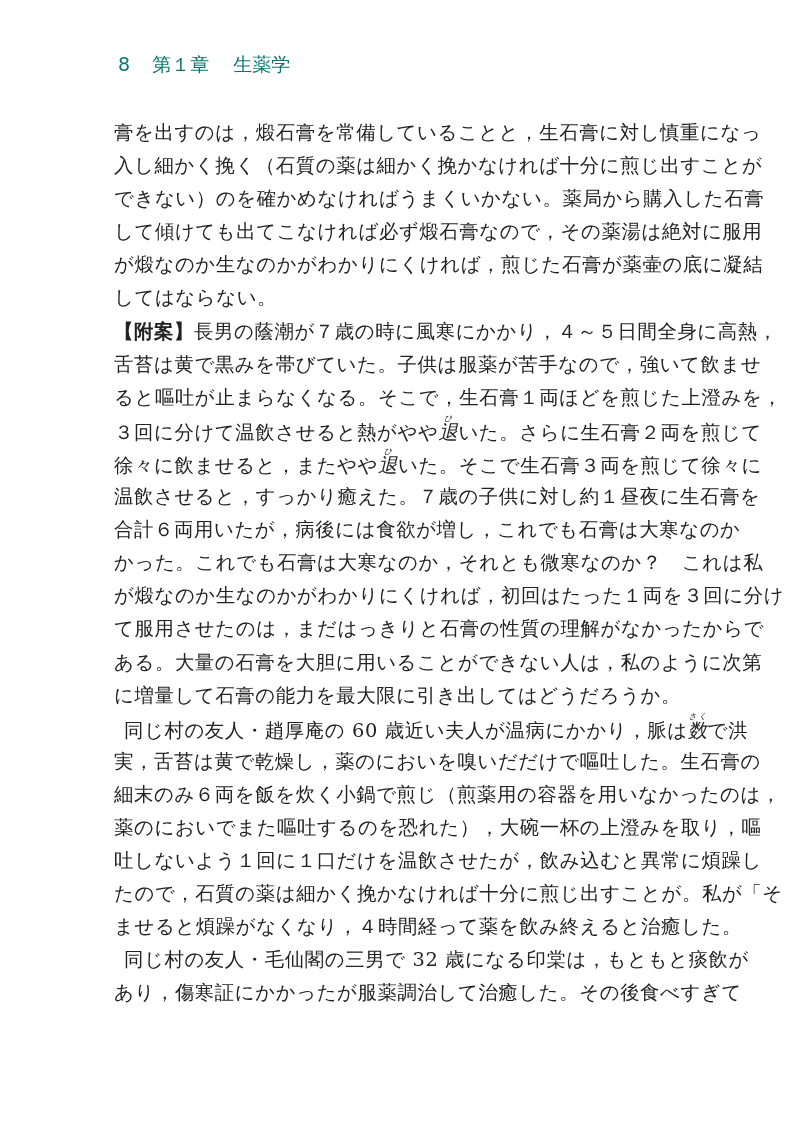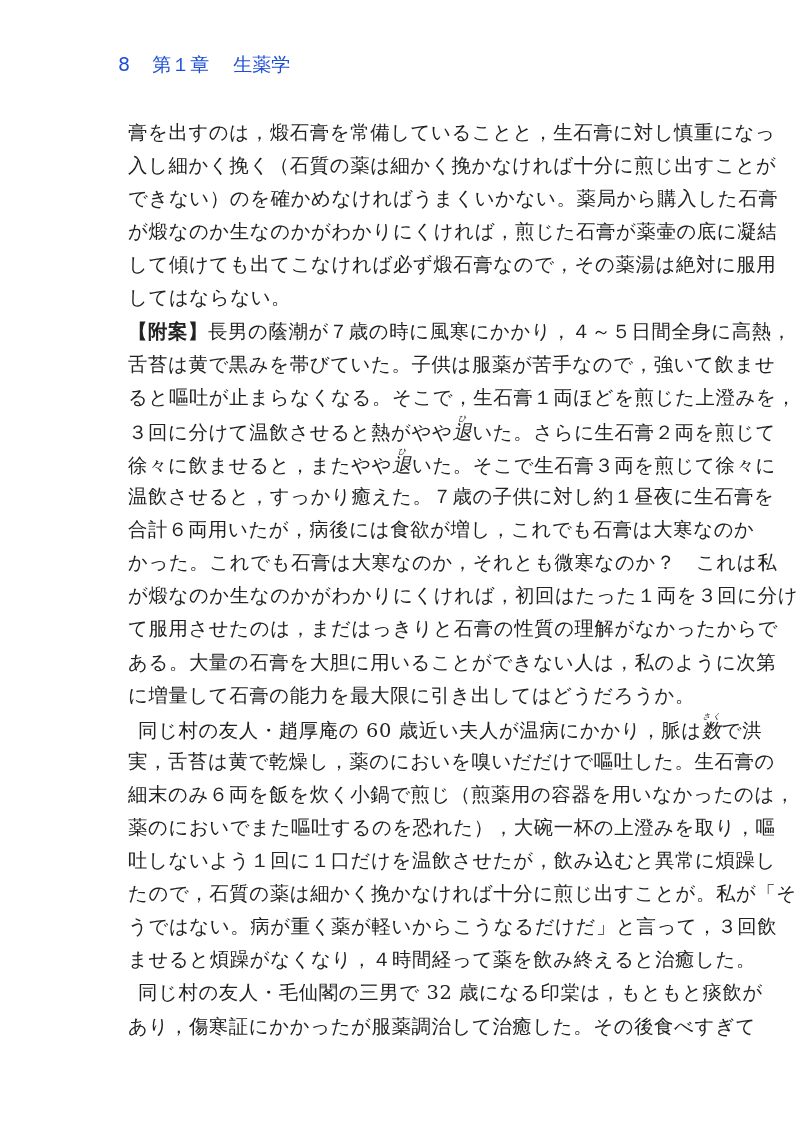--- a/index.html
+++ b/index.html
@@ -15,32 +15,32 @@
       color: #222222;
       font-family: "DejaVu Serif", "Liberation Serif", serif;
     }
     .page-header {
       position: absolute;
       left: 118px;
       top: 52px;
       font-size: 19px;
       line-height: 24px;
       white-space: nowrap;
-      color: #1d4ed8;
+      color: #0f766e;
     }
     .page-header .page-num {
       font-family: "DejaVu Sans", "Liberation Sans", sans-serif;
       margin-right: 16px;
     }
     .page-header .chapter {
       margin-right: 18px;
     }
     .body-text {
       position: absolute;
-      left: 128px;
+      left: 114px;
       top: 116px;
       width: 566px;
     }
     .line {
       height: 33.1px;
       line-height: 33.1px;
       font-size: 19.4px;
       white-space: nowrap;
       letter-spacing: 0.6px;
       position: relative;
@@ -69,22 +69,22 @@
   <span class="chapter">第１章</span>
   <span>生薬学</span>
 </div>
 
 <div class="body-text">
 
   <div>
     <div class="line">膏を出すのは，煅石膏を常備していることと，生石膏に対し慎重になっ</div>
     <div class="line">入し細かく挽く（石質の薬は細かく挽かなければ十分に煎じ出すことが</div>
     <div class="line">できない）のを確かめなければうまくいかない。薬局から購入した石膏</div>
+    <div class="line">して傾けても出てこなければ必ず煅石膏なので，その薬湯は絶対に服用</div>
     <div class="line">が煅なのか生なのかがわかりにくければ，煎じた石膏が薬壷の底に凝結</div>
-    <div class="line">して傾けても出てこなければ必ず煅石膏なので，その薬湯は絶対に服用</div>
     <div class="line">してはならない。</div>
   </div>
 
   <div>
     <div class="line"><span class="bold">【附案】</span><span>長男の蔭潮が７歳の時に風寒にかかり，４～５日間全身に高熱，</span></div>
     <div class="line">舌苔は黄で黒みを帯びていた。子供は服薬が苦手なので，強いて飲ませ</div>
     <div class="line">ると嘔吐が止まらなくなる。そこで，生石膏１両ほどを煎じた上澄みを，</div>
     <div class="line"><span>３回に分けて温飲させると熱がやや</span><ruby><span>退</span><rt>ひ</rt></ruby><span>いた。さらに生石膏２両を煎じて</span></div>
     <div class="line"><span>徐々に飲ませると，またやや</span><ruby><span>退</span><rt>ひ</rt></ruby><span>いた。そこで生石膏３両を煎じて徐々に</span></div>
     <div class="line">温飲させると，すっかり癒えた。７歳の子供に対し約１昼夜に生石膏を</div>
@@ -96,21 +96,20 @@
     <div class="line">に増量して石膏の能力を最大限に引き出してはどうだろうか。</div>
   </div>
 
   <div>
     <div class="line indent"><span>同じ村の友人・趙厚庵の 60 歳近い夫人が温病にかかり，脈は</span><ruby><span>数</span><rt>さく</rt></ruby><span>で洪</span></div>
     <div class="line">実，舌苔は黄で乾燥し，薬のにおいを嗅いだだけで嘔吐した。生石膏の</div>
     <div class="line">細末のみ６両を飯を炊く小鍋で煎じ（煎薬用の容器を用いなかったのは，</div>
     <div class="line">薬のにおいでまた嘔吐するのを恐れた），大碗一杯の上澄みを取り，嘔</div>
     <div class="line">吐しないよう１回に１口だけを温飲させたが，飲み込むと異常に煩躁し</div>
     <div class="line">たので，石質の薬は細かく挽かなければ十分に煎じ出すことが。私が「そ</div>
-    <div class="line">うではない。病が重く薬が軽いからこうなるだけだ」と言って，３回飲</div>
     <div class="line">ませると煩躁がなくなり，４時間経って薬を飲み終えると治癒した。</div>
   </div>
 
   <div>
     <div class="line indent">同じ村の友人・毛仙閣の三男で 32 歳になる印棠は，もともと痰飲が</div>
     <div class="line">あり，傷寒証にかかったが服薬調治して治癒した。その後食べすぎて</div>
   </div>
 </div>
 
 </body></html>

